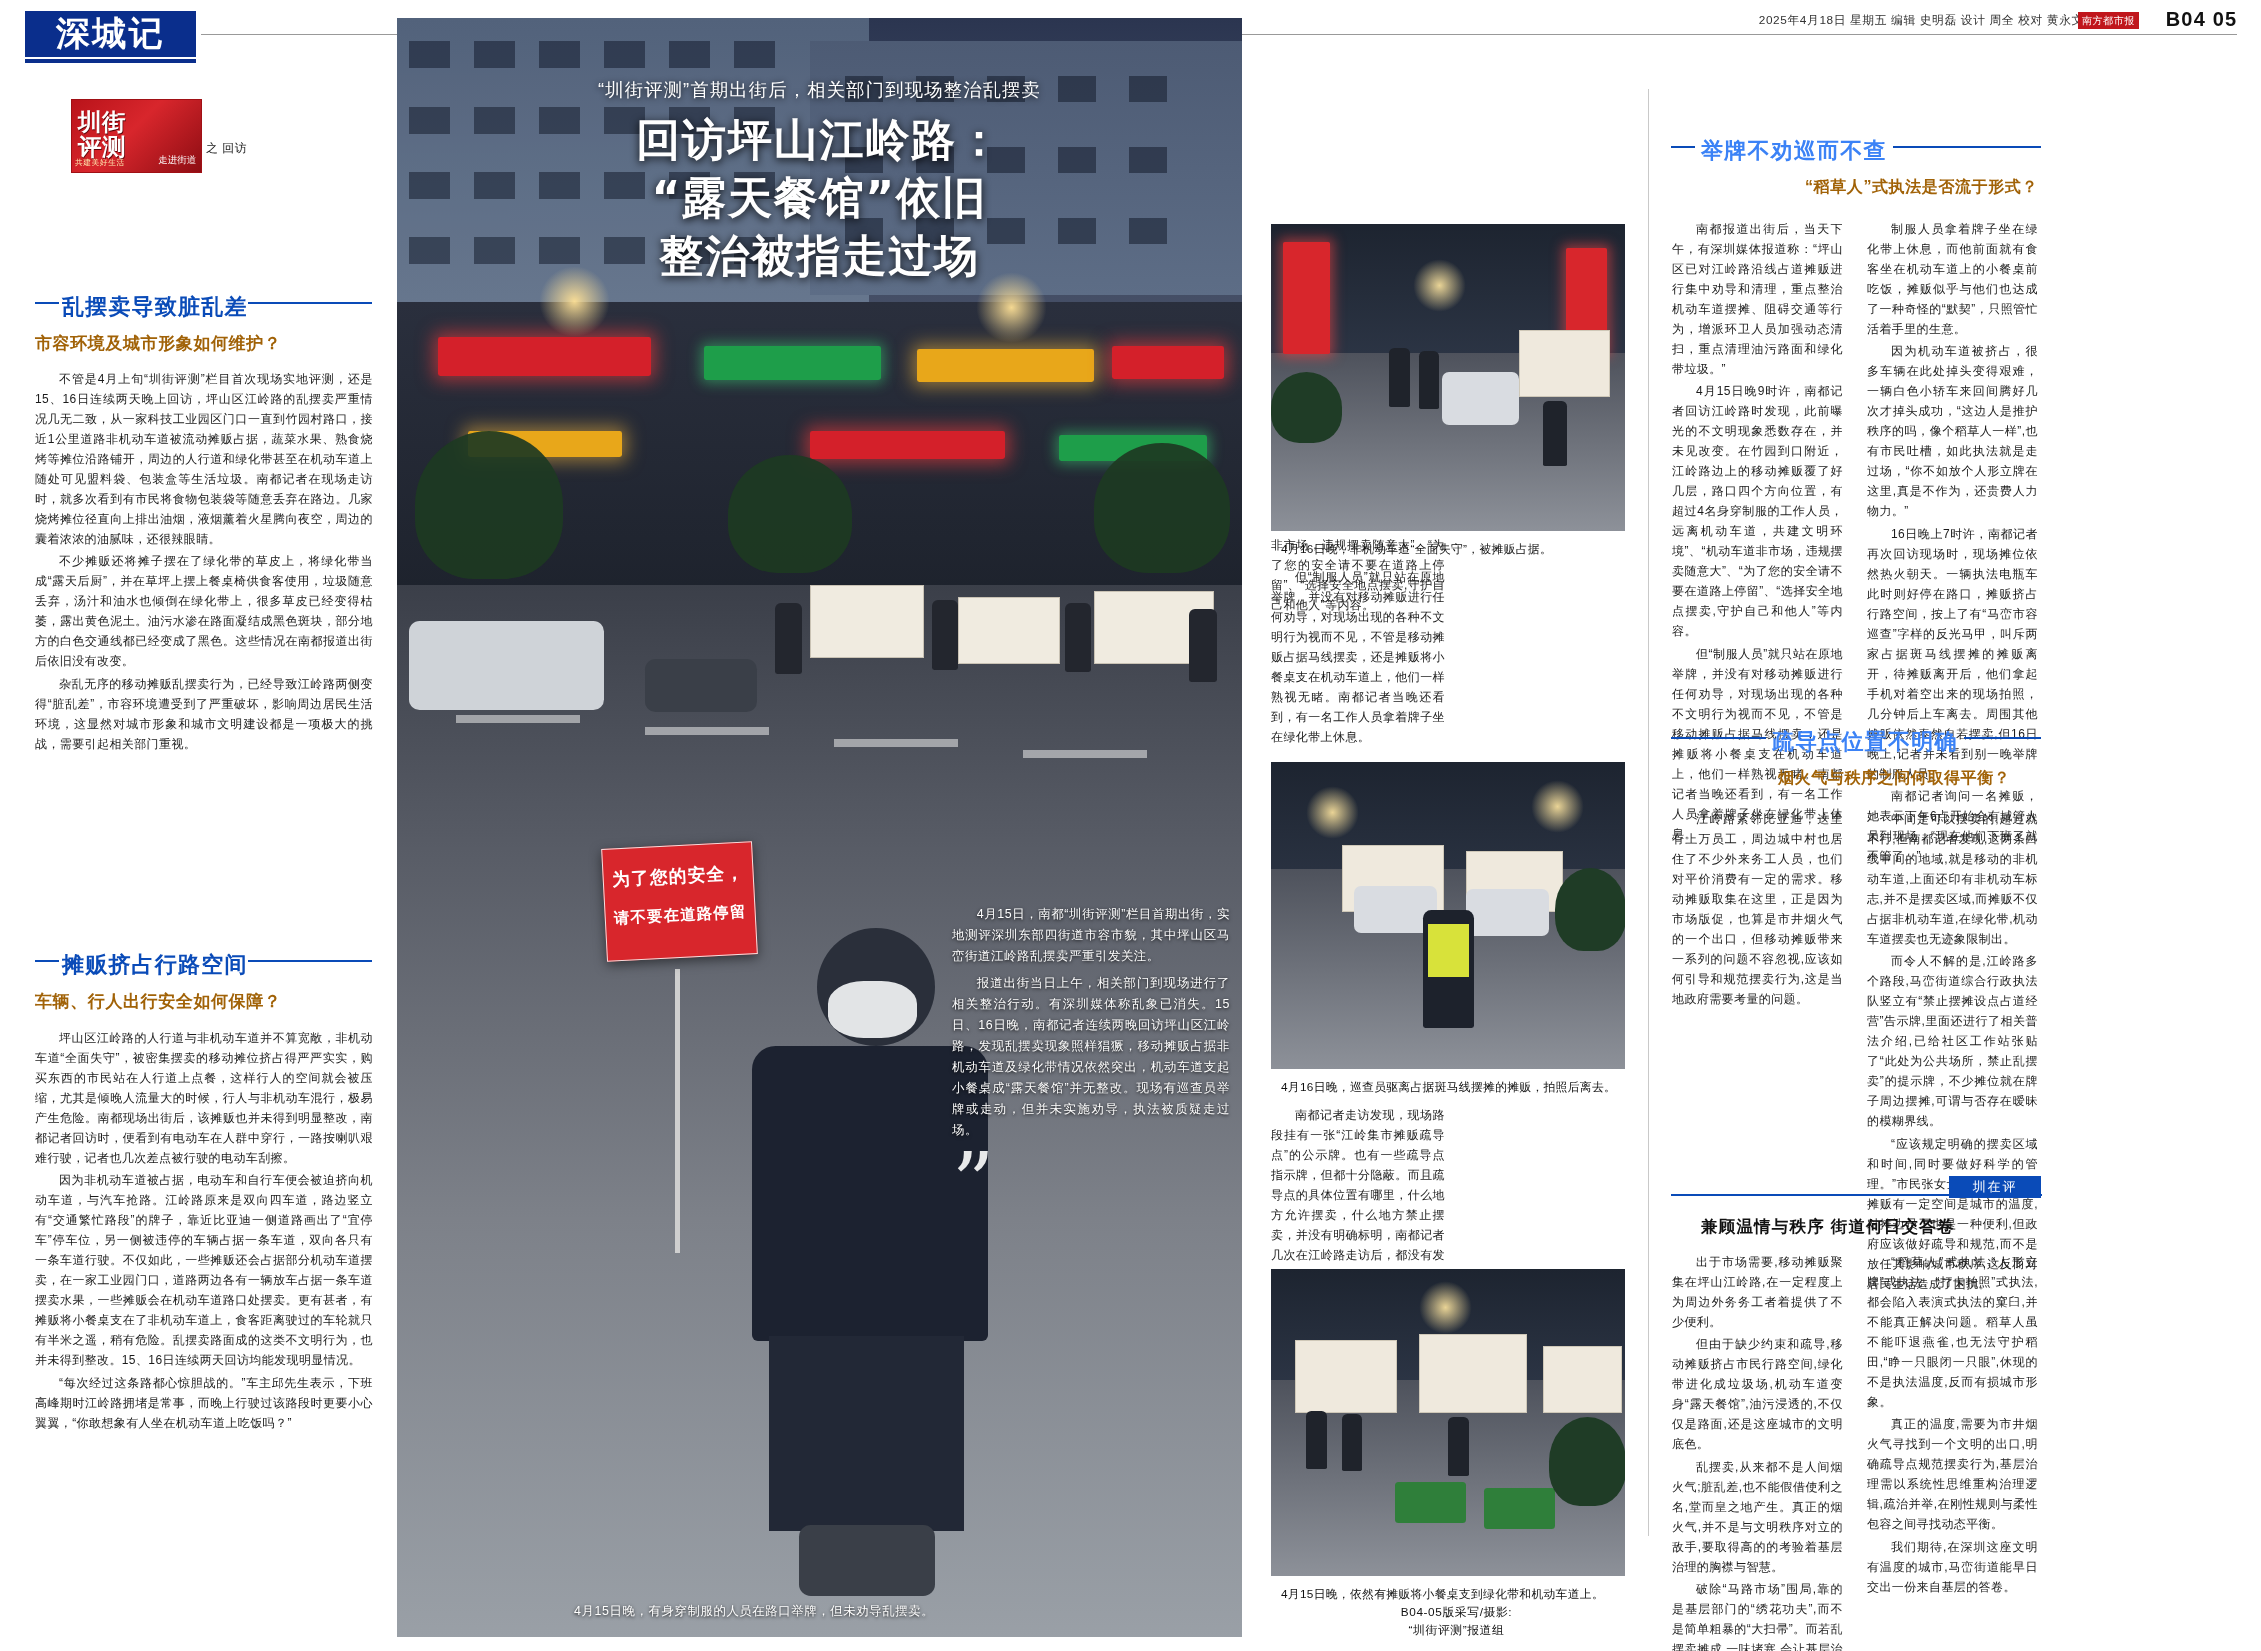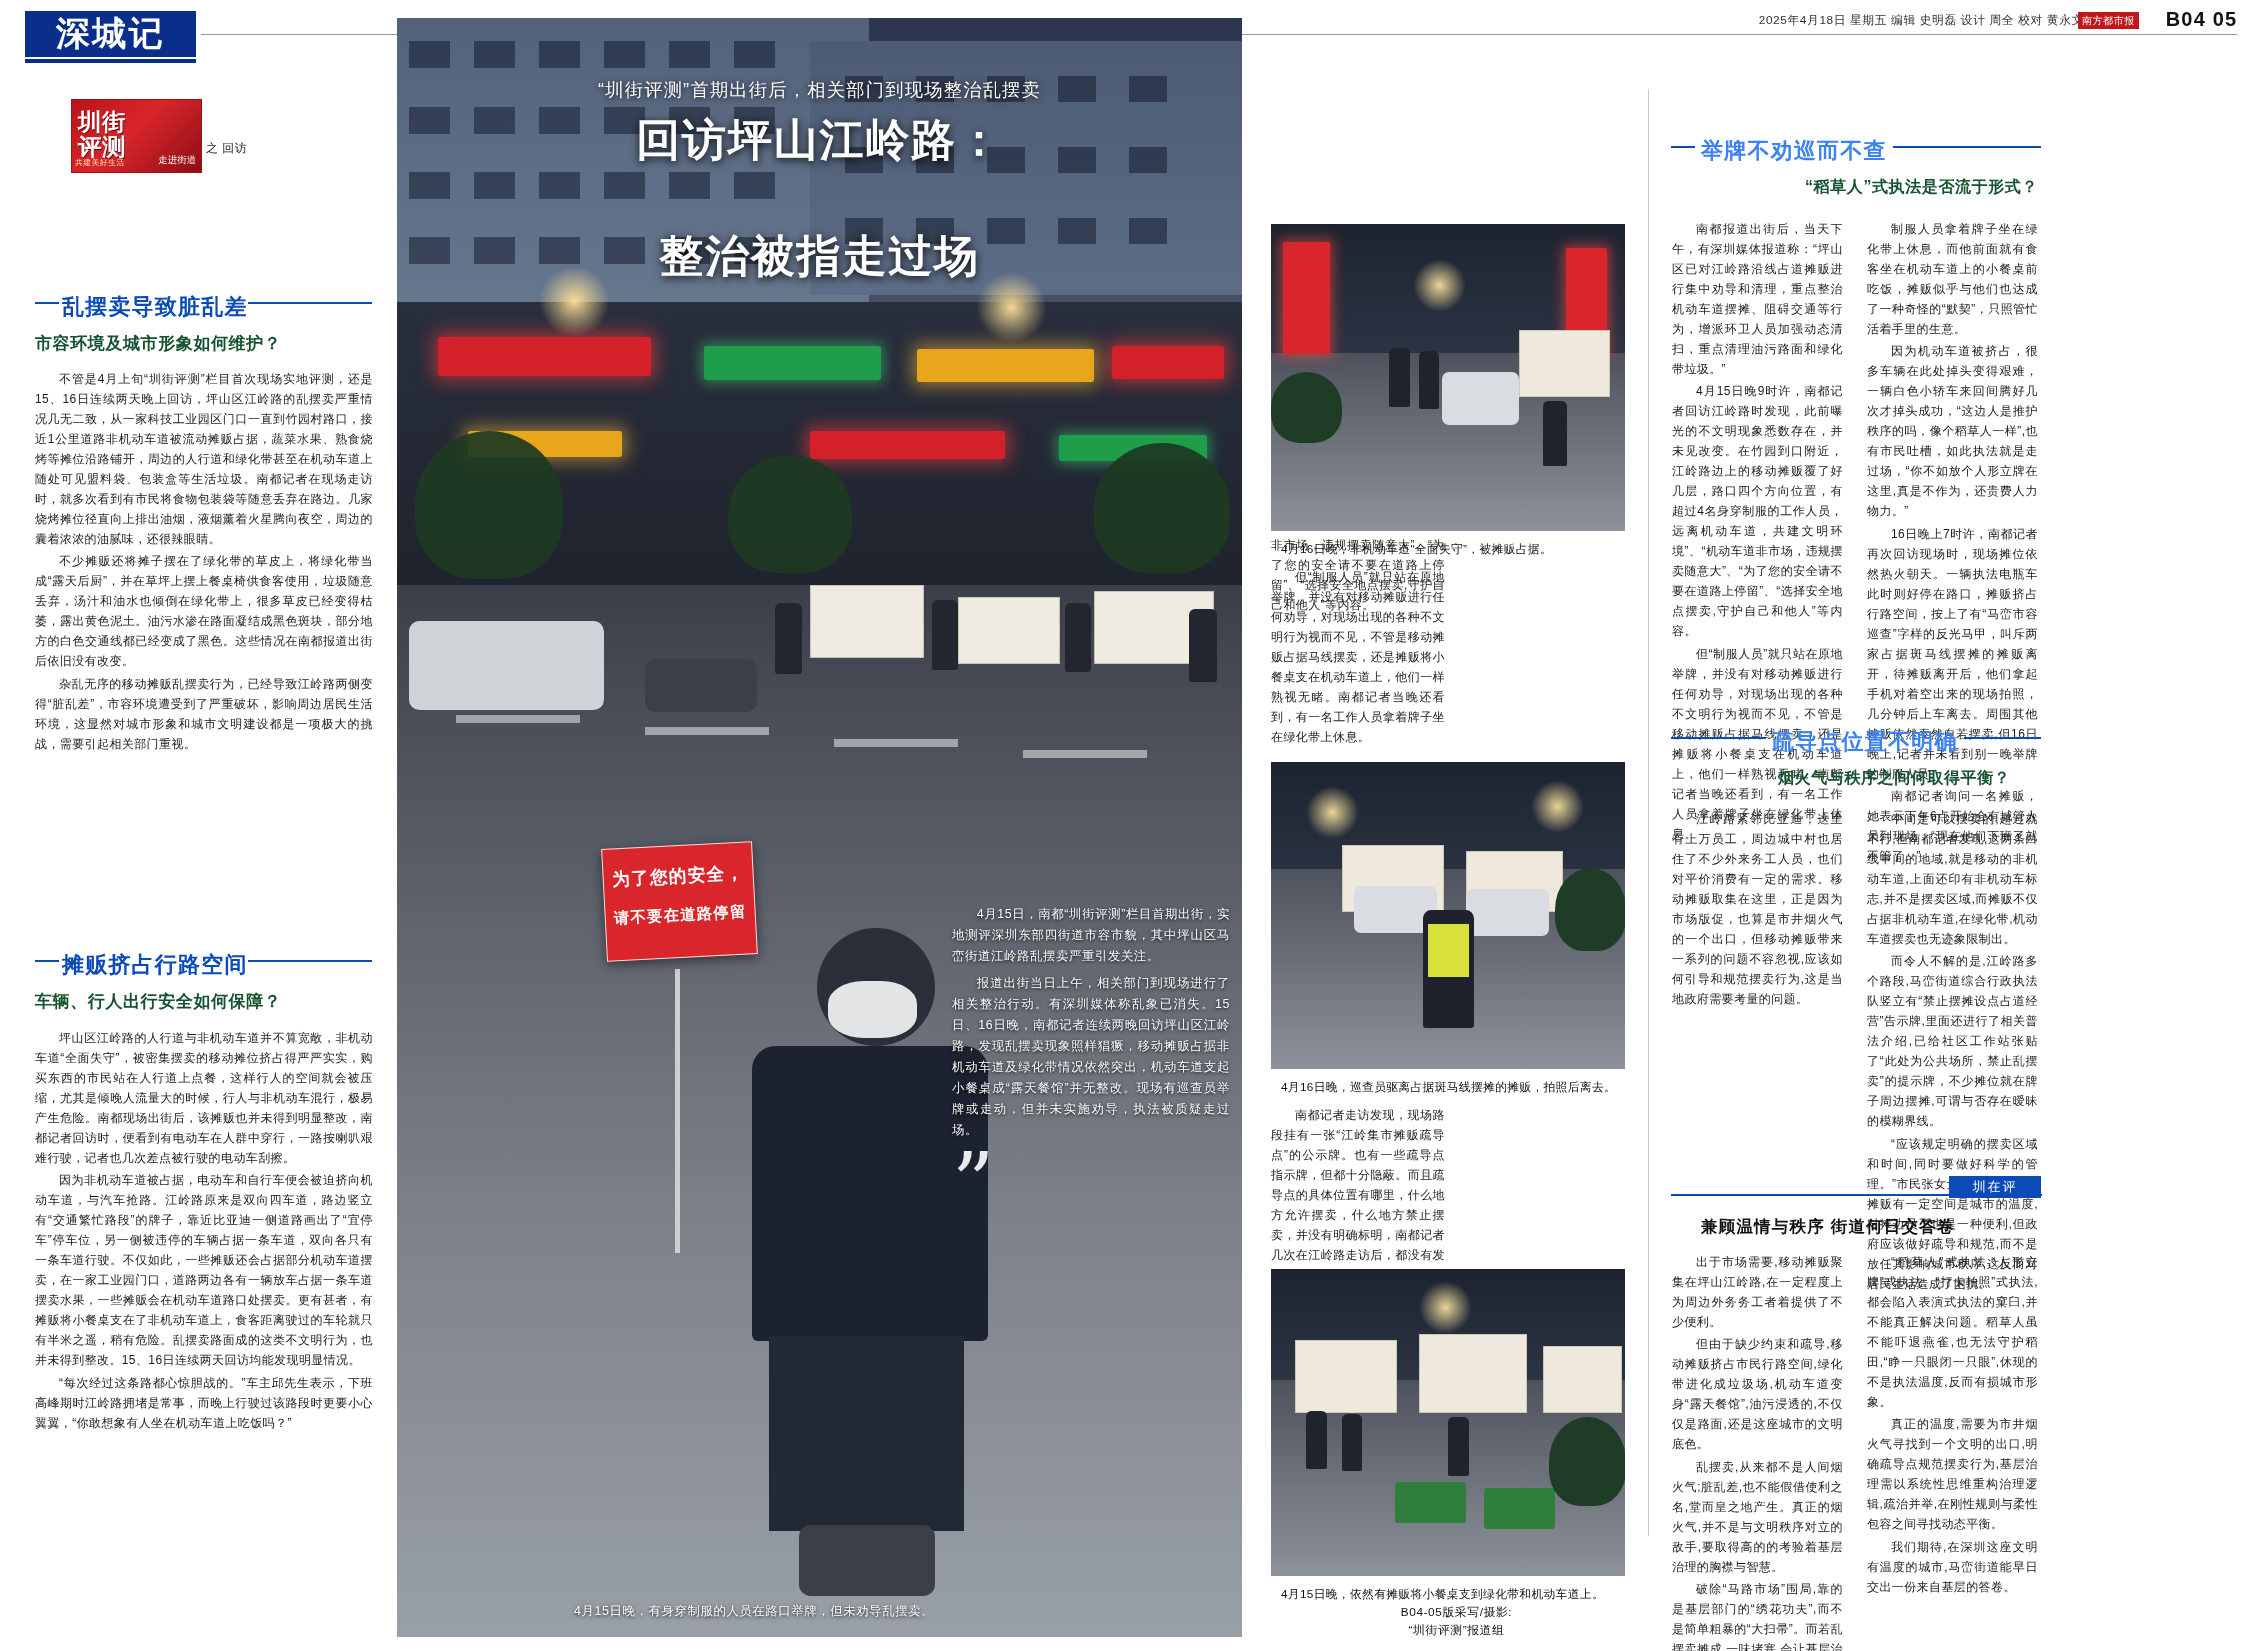--- a/index.html
+++ b/index.html
@@ -137,21 +137,21 @@
   }
   .sec-head-rule {
     position: absolute;
     height: 1.8px;
     background: #0a4bb8;
   }
   .sec-sub {
     position: absolute;
     font-size: 17px;
     font-weight: bold;
-    color: #14532d;
+    color: #a16207;
     letter-spacing: 0.6px;
     white-space: nowrap;
   }
 
   .body-col {
     position: absolute;
     font-size: 12px;
     line-height: 20px;
     color: #1b1b1b;
     text-align: justify;
@@ -506,21 +506,21 @@
     </div>
     <div class="placard-pole" style="left:278px; top:951px;"></div>
     <div class="placard" style="left:207px; top:827px;">
       <div class="pl-l1">为了您的安全，</div>
       <div class="pl-l2">请不要在道路停留</div>
     </div>
 
     <div class="hero-kicker">“圳街评测”首期出街后，相关部门到现场整治乱摆卖</div>
     <div class="hero-title">
       <span>回访坪山江岭路：</span><br>
-      <br>
+      <span>“露天餐馆”依旧</span><br>
       <span>整治被指走过场</span>
     </div>
 
     <div style="position:absolute; left:555px; top:886px; width:278px;">
       <div style="color:#fff; font-size:12.4px; line-height:21px; letter-spacing:0.6px; text-align:justify; text-shadow:0 1.2px 3.5px rgba(0,0,0,.95);">
         <p style="margin:0 0 5.9px 0; text-indent:2em;">4月15日，南都“圳街评测”栏目首期出街，实地测评深圳东部四街道市容市貌，其中坪山区马峦街道江岭路乱摆卖严重引发关注。</p>
         <p style="margin:0; text-indent:2em;">报道出街当日上午，相关部门到现场进行了相关整治行动。有深圳媒体称乱象已消失。15日、16日晚，南都记者连续两晚回访坪山区江岭路，发现乱摆卖现象照样猖獗，移动摊贩占据非机动车道及绿化带情况依然突出，机动车道支起小餐桌成“露天餐馆”并无整改。现场有巡查员举牌或走动，但并未实施劝导，执法被质疑走过场。</p>
       </div>
       <div style="margin-top:15.4px; font-size:83px; line-height:53px; color:rgba(255,255,255,.9); font-family:'DejaVu Serif', serif;">”</div>
     </div>

